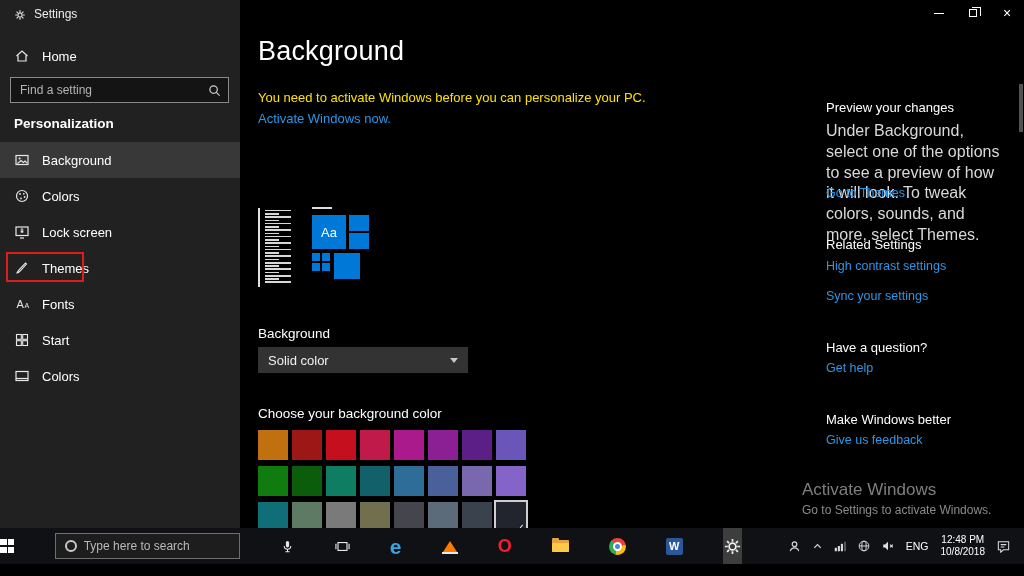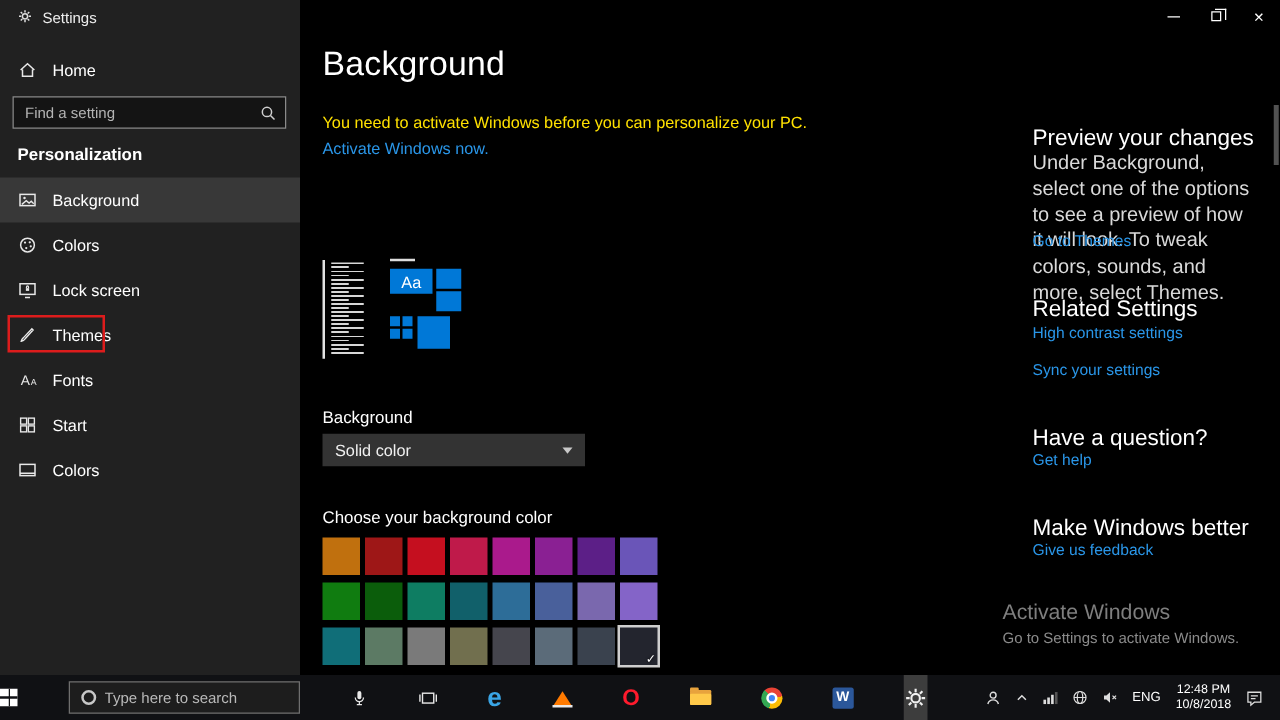--- a/index.html
+++ b/index.html
@@ -14,21 +14,21 @@
 
   
   .win-controls { position:absolute; top:0; right:0; display:flex; z-index:30; }
   .win-btn { width:34px; height:26px; display:flex; align-items:center; justify-content:center; color:#fff; font-size:14px; }
   .min-line { width:10px; height:1px; background:#fff; display:block; }
   .restore-box { position:relative; width:8px; height:8px; border:1px solid #fff; display:block; }
   .restore-box::before { content:""; position:absolute; top:-3px; left:2px; width:8px; height:8px; border-top:1px solid #fff; border-right:1px solid #fff; }
 
   
   .sidebar { position:absolute; left:0; top:0; width:240px; height:540px; background:var(--sidebar_bg); z-index:2; }
-  .app-title { position:absolute; top:7px; left:14px; display:flex; align-items:flex-start; gap:8px; font-size:12px; color:#eee; }
+  .app-title { position:absolute; top:7px; left:14px; display:flex; align-items:flex-end; gap:8px; font-size:12px; color:#eee; }
   .nav-home { position:absolute; top:40px; left:0; width:240px; height:32px; display:flex; align-items:center; gap:12px; padding-left:14px; font-size:13px; }
   .search-box { position:absolute; top:77px; left:10px; width:219px; height:26px; border:1px solid #8a8a8a; background:#141414; display:flex; align-items:center; }
   .search-box input { flex:1; background:transparent; border:none; outline:none; color:#ccc; font-size:12px; padding-left:9px; font-family:inherit; }
   .search-box input::placeholder { color:#b4b4b4; }
   .search-box .mag { margin-right:7px; }
   .section-header { position:absolute; top:116px; left:14px; font-size:13.5px; font-weight:bold; }
   .nav-list { position:absolute; top:142px; left:0; width:240px; }
   .nav-item { height:36px; display:flex; align-items:center; gap:12px; padding-left:14px; font-size:13px; }
   .nav-item.selected { background:var(--selected_bg); }
   .annotation-box { position:absolute; left:6px; top:252px; width:78px; height:30px; border:2px solid var(--annotation); z-index:10; pointer-events:none; }
@@ -43,48 +43,48 @@
   
   .preview { position:absolute; left:18px; top:205px; width:122px; height:85px; }
   .pdoc { position:absolute; left:0; top:3px; width:34px; height:79px; border-left:2px solid #e2e2e2; }
   .pdoc::before { content:""; position:absolute; left:5px; top:2px; width:26px; height:74px;
     background:repeating-linear-gradient(to bottom,#d8d8d8 0 1.5px,transparent 1.5px 6.5px); }
   .pdoc::after { content:""; position:absolute; left:5px; top:2px; width:14px; height:74px;
     background:repeating-linear-gradient(to bottom,transparent 0 3.2px,#d8d8d8 3.2px 4.7px,transparent 4.7px 6.5px); }
   .ptiles { position:absolute; left:54px; top:0; width:68px; height:85px; }
   .ptop { position:absolute; left:0; top:2px; width:20px; height:2px; background:#ddd; }
   .tile { position:absolute; background:var(--accent); }
-  .tileAa { left:0; top:10px; width:34px; height:20px; display:flex; align-items:center; justify-content:center; font-size:13px; color:#fff; }
+  .tileAa { left:0; top:10px; width:34px; height:34px; display:flex; align-items:center; justify-content:center; font-size:13px; color:#fff; }
   .tileR1 { left:37px; top:10px; width:20px; height:16px; }
   .tileR2 { left:37px; top:28px; width:20px; height:16px; }
   .tgrid { position:absolute; left:0; top:48px; width:18px; height:18px; display:grid; grid-template-columns:8px 8px; grid-template-rows:8px 8px; gap:2px; }
   .tgrid span { background:var(--accent); }
   .tileB { left:22px; top:48px; width:26px; height:26px; }
 
   .bg-label { position:absolute; left:18px; top:326px; font-size:13.5px; }
   .dropdown { position:absolute; left:18px; top:347px; width:210px; height:26px; background:#333; display:flex; align-items:center; padding:0 10px; }
   .dropdown .value { flex:1; font-size:13px; color:#f0f0f0; }
   .chevron-down { width:0; height:0; border-left:4.5px solid transparent; border-right:4.5px solid transparent; border-top:5px solid #c8c8c8; }
   .choose-label { position:absolute; left:18px; top:406px; font-size:13.5px; }
 
   .swatch-grid { position:absolute; left:18px; top:430px; display:grid; grid-template-columns:repeat(8,30px); column-gap:4px; row-gap:6px; }
   .swatch { width:30px; height:30px; position:relative; }
   .swatch.selected { box-shadow:0 0 0 2px #cfcfcf; }
   .swatch .check { position:absolute; right:1px; bottom:-1px; font-size:10px; color:#fff; text-shadow:0 0 2px #000; }
 
   
-  .sideheading { position:absolute; left:586px; font-size:18px; color:#fff; }
+  .sideheading { position:absolute; left:586px; font-size:13px; color:#fff; }
   .sidebody { position:absolute; left:586px; width:176px; font-size:16px; color:#d9d9d9; line-height:1.3; }
   .sidelink { position:absolute; left:586px; font-size:12.5px; color:var(--link); }
   .wm1 { position:absolute; left:562px; top:480px; font-size:17px; color:#7e7e7e; }
   .wm2 { position:absolute; left:562px; top:503px; font-size:12px; color:#8b8b8b; }
   .scroll-thumb { position:absolute; left:1019px; top:84px; width:4px; height:48px; background:#525252; z-index:25; }
 
   
-  .taskbar { position:absolute; left:0; top:540px; width:1024px; height:36px; background:var(--taskbar_bg); display:flex; align-items:center; z-index:40;gap:40px; }
+  .taskbar { position:absolute; left:0; top:528px; width:1024px; height:36px; background:var(--taskbar_bg); display:flex; align-items:center; z-index:40;gap:40px; }
   .tb-start { width:44px; height:36px; display:flex; align-items:center; justify-content:center; }
   .winlogo { width:14px; height:14px; background:#fff; position:relative; }
   .winlogo::before { content:""; position:absolute; top:0; left:6.2px; width:1.6px; height:14px; background:var(--taskbar_bg); }
   .winlogo::after { content:""; position:absolute; left:0; top:6.2px; width:14px; height:1.6px; background:var(--taskbar_bg); }
   .tb-search { width:214px; height:26px; background:#1d1d1d; border:1px solid #6e6e6e; display:flex; align-items:center; }
   .cortana-ring { width:12px; height:12px; border:2px solid #c8c8c8; border-radius:50%; margin:0 7px 0 9px; }
   .tb-search input { flex:1; background:transparent; border:none; outline:none; color:#c4c4c4; font-size:12px; font-family:inherit; }
   .tb-search input::placeholder { color:#b9b9b9; }
   .tb-btn { width:30px; height:36px; display:flex; align-items:center; justify-content:center; }
   .tb-app { width:36px; height:36px; display:flex; align-items:center; justify-content:center; }

